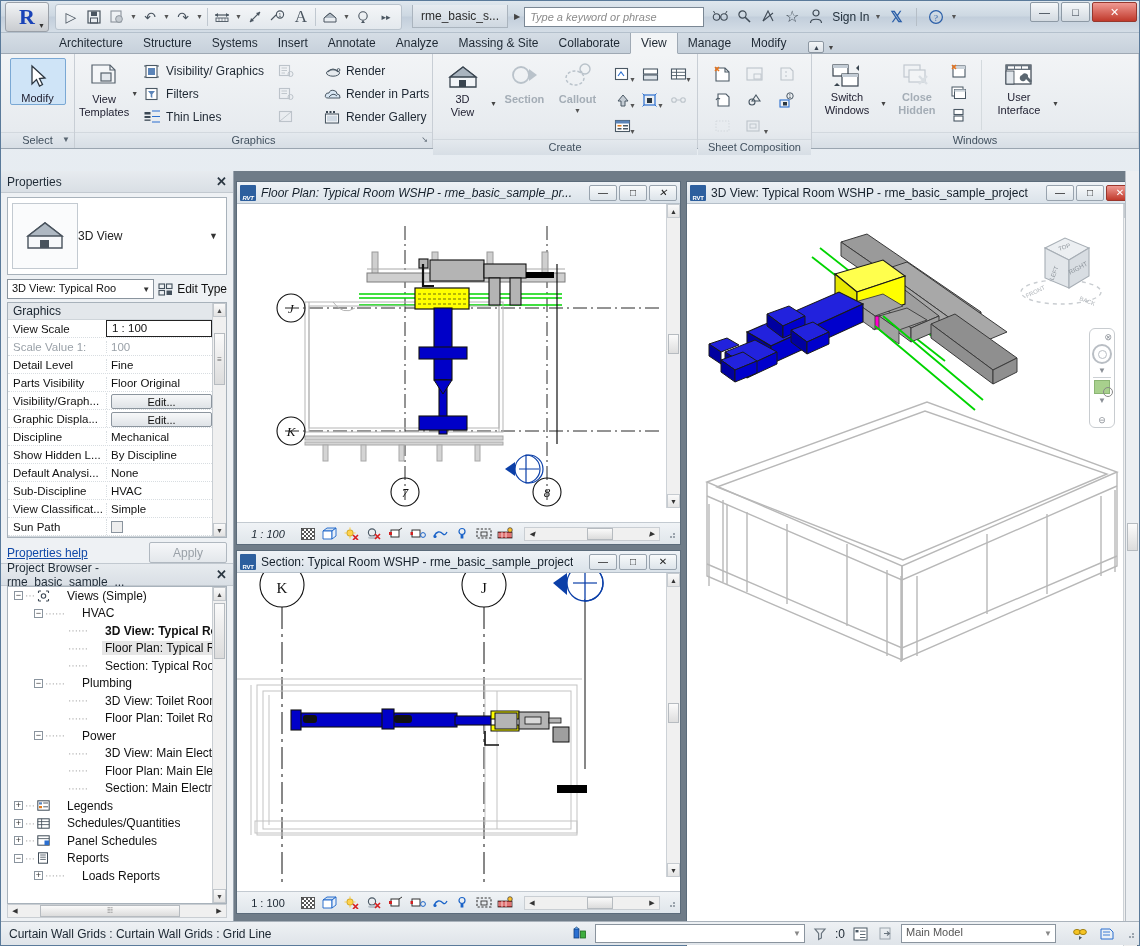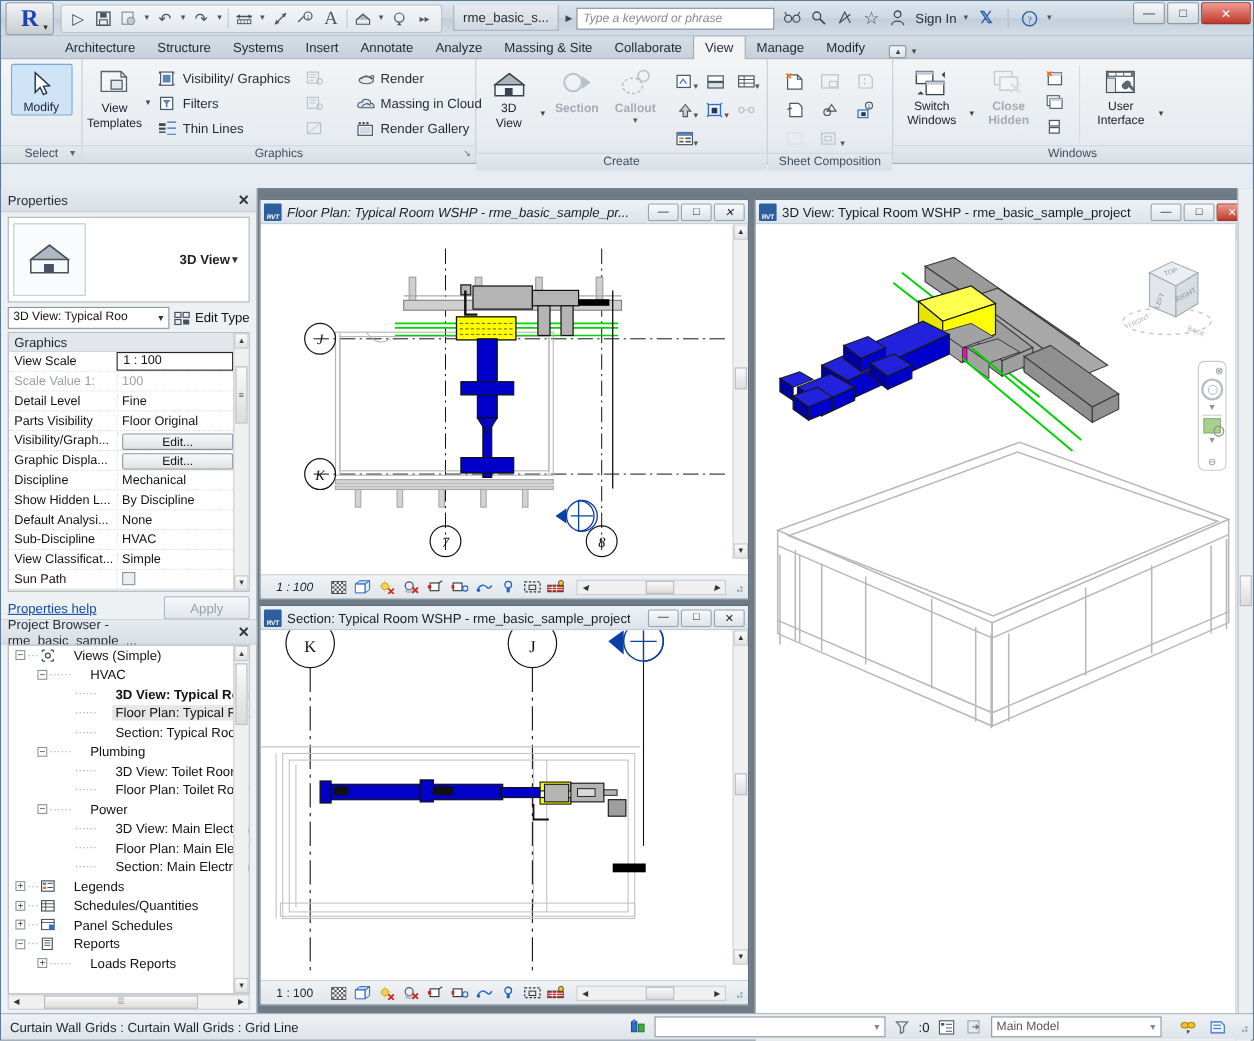--- a/index.html
+++ b/index.html
@@ -136,21 +136,21 @@
     border-bottom: 1px solid #c2c9d0; display: flex; align-items: center;
     padding: 0 6px; font-size: 12px; color: #1f2b36;
   }
   .dock-head .x { margin-left: auto; font-size: 13px; color: #2b3742; font-weight: bold;}
 
   .prop-type {
     height: 78px; margin: 4px 6px; background: #fff; border: 1px solid #a8b2bb;
     display: flex; align-items: center; padding: 4px;
   }
   .ptbox { width: 66px; height: 66px; border: 1px solid #c3cad1; background:#fafbfc; display:flex;align-items:center;justify-content:center;font-size:30px;color:#6a757f;}
-  .pttext { flex:1; text-align:right; font-size: 12px; color:#222;font-weight:bold; }
+  .pttext { flex:1; text-align:left; font-size: 12px; color:#222; }
   .ptcaret { font-size: 9px; color:#333; padding-right: 4px; }
 
   .typerow { display: flex; align-items: center; gap: 4px; margin: 0 6px 3px 6px; }
   .typesel {
     flex: 1; height: 20px; background: #fff; border: 1px solid #8a949e;
     font-size: 11px; color: #111; padding: 2px 16px 2px 4px; position: relative;
     white-space: nowrap; overflow: hidden;
   }
   .typesel .c { position: absolute; right: 3px; top: 5px; font-size: 8px; color:#333; }
   .edittype { display:flex; align-items:center; gap:4px; font-size:12px; color:#111; white-space:nowrap;}
@@ -528,21 +528,21 @@
             </span>
             <span>Render</span>
           </div>
           <div class="smbtn">
             <span class="gl">
               <svg width="18" height="14" viewBox="0 0 18 14">
                   <path d="M4 11 Q0.5 11 1.5 8 Q2 5.5 5 6 Q6 2.5 10 3.5 Q13 4 13 7 Q16.5 7 16 11 Z" fill="#d8e6f2" stroke="#4a5864" stroke-width="1"></path>
                   <path d="M5 10 Q9 5 13 9" fill="none" stroke="#4a5864" stroke-width="1"></path>
                 </svg>
             </span>
-            <span>Massing in Cloud</span>
+            <span>Render in Parts</span>
           </div>
           <div class="smbtn">
             <span class="gl">
               <svg width="16" height="14" viewBox="0 0 16 14">
                   <rect x="2" y="1" width="2" height="2" fill="#3b4854"></rect>
                   <rect x="5.5" y="1" width="2" height="2" fill="#3b4854"></rect>
                   <rect x="9" y="1" width="2" height="2" fill="#3b4854"></rect>
                   <rect x="1.5" y="4" width="13" height="9" fill="#fff" stroke="#4a5864" stroke-width="1.1"></rect>
                   <rect x="3" y="5.5" width="10" height="6" fill="#cfd9e3"></rect>
                 </svg>

